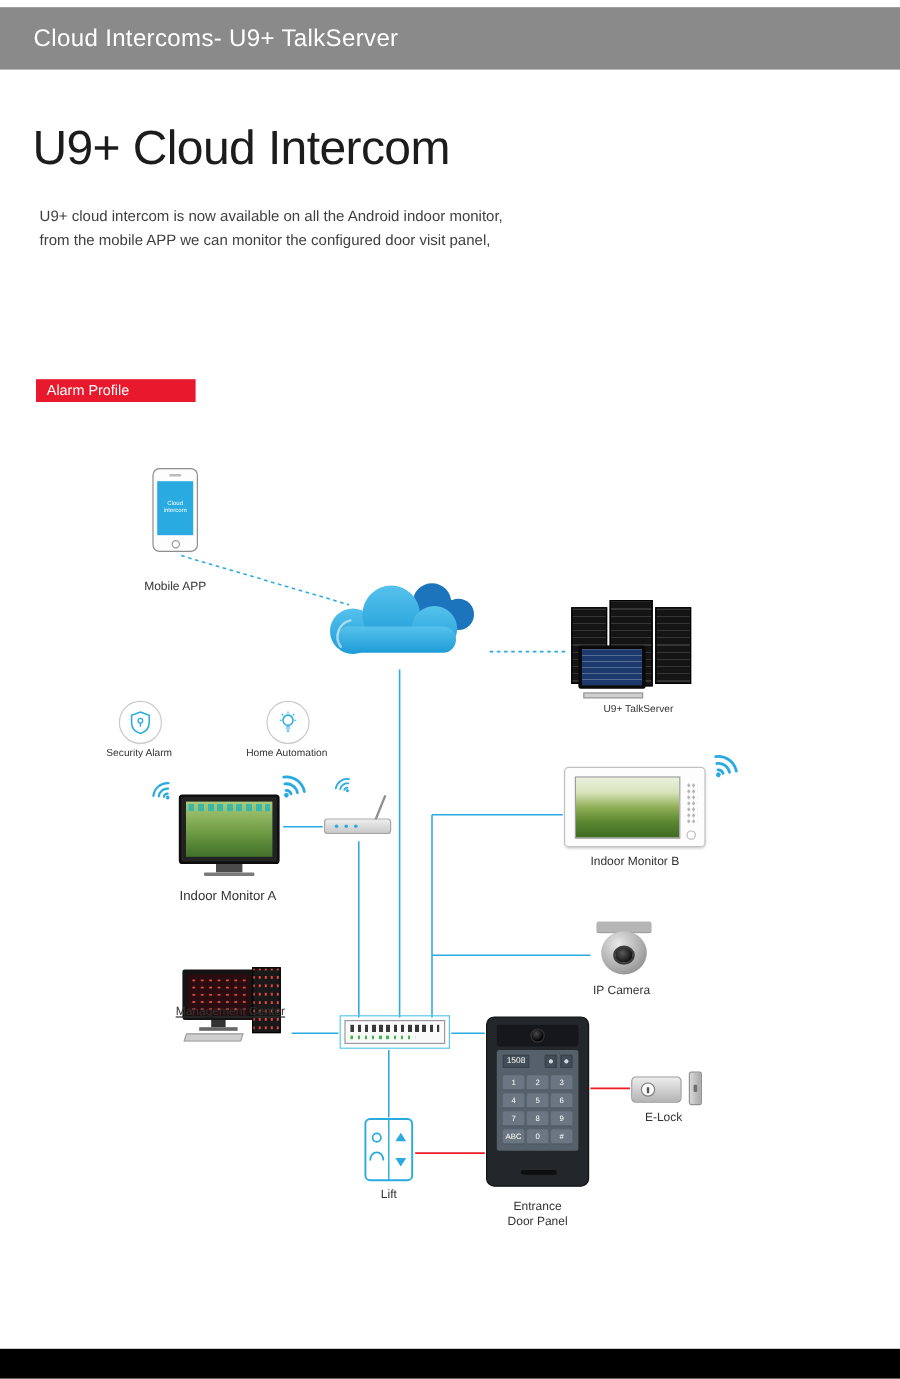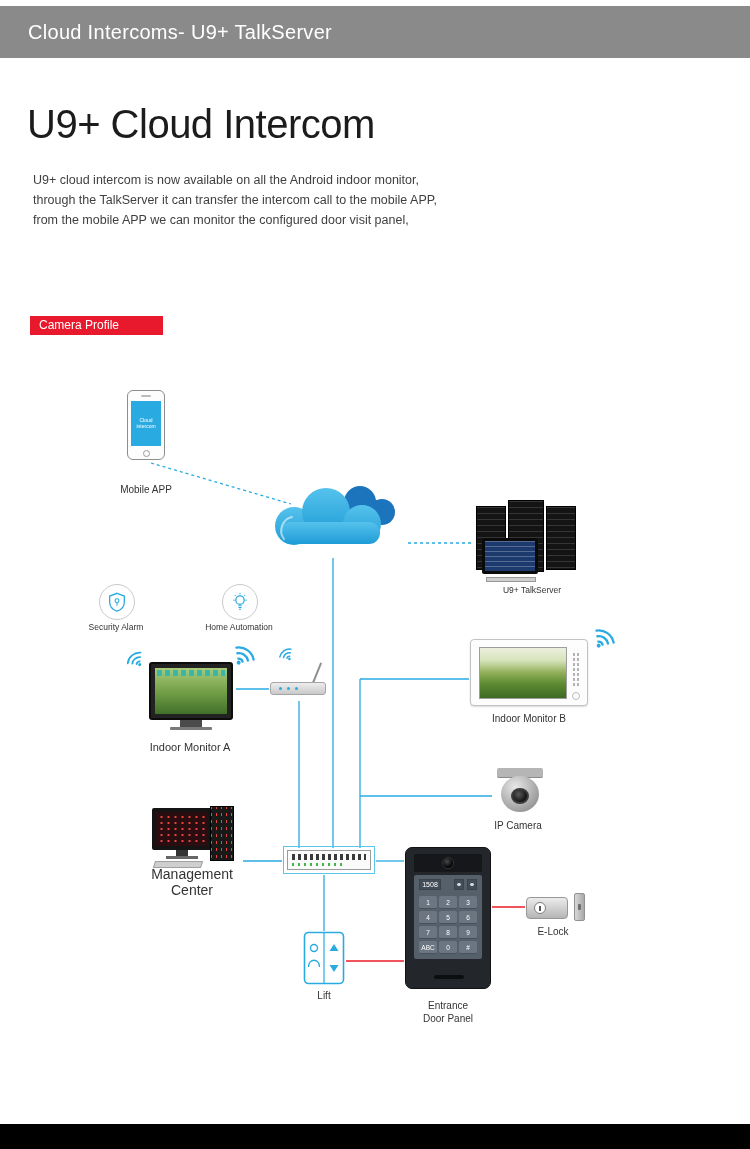--- a/index.html
+++ b/index.html
@@ -119,25 +119,24 @@
 </head>
 <body>
 
 <div class="header">
   <div class="header-title">Cloud Intercoms- U9+ TalkServer</div>
 </div>
 
 <h1 class="page-title" style="margin:0;font-weight:normal;">U9+ Cloud Intercom</h1>
 <div class="intro">
   <div>U9+ cloud intercom is now available on all the Android indoor monitor,</div>
-  <div>through the TalkServer it can transfer the intercom call to the mobile APP,</div>
   <div>from the mobile APP we can monitor the configured door visit panel,</div>
 </div>
 
-<div class="badge">Camera Profile</div>
+<div class="badge">Alarm Profile</div>
 
 <svg class="lines" width="750" height="1149">
   <g stroke="#29abe2" stroke-width="1.3" fill="none">
     <path d="M151,463 L291,504" stroke-dasharray="3,3"></path>
     <path d="M408,543 L474,543" stroke-dasharray="3,3"></path>
     <path d="M333,558 L333,848"></path>
     <path d="M299,701 L299,848"></path>
     <path d="M360,679 L360,848"></path>
     <path d="M360,679 L469,679"></path>
     <path d="M360,796 L492,796"></path>
@@ -297,21 +296,21 @@
 
 <div class="mgmt">
   <div class="mgmt-mon">
       <div class="mgmt-scr"></div>
     </div>
   <div class="mgmt-stand"></div>
   <div class="mgmt-base"></div>
   <div class="mgmt-tower"></div>
   <div class="mgmt-kb"></div>
 </div>
-<div class="lbl" style="left:137px;top:866px;width:110px;font-size:14px;">Management Center</div>
+<div class="lbl" style="left:137px;top:838px;width:110px;font-size:10px;text-decoration:underline;">Management Center</div>
 
 <div class="switch-outline"></div>
 <div class="switch">
   <div class="ports"></div>
   <div class="ports2"></div>
 </div>
 
 <div class="lift">
   <svg width="42" height="54" viewBox="0 0 42 54">
     <rect x="1.5" y="1.5" width="39" height="51" rx="4" fill="#ffffff" stroke="#29abe2" stroke-width="1.6"></rect>

